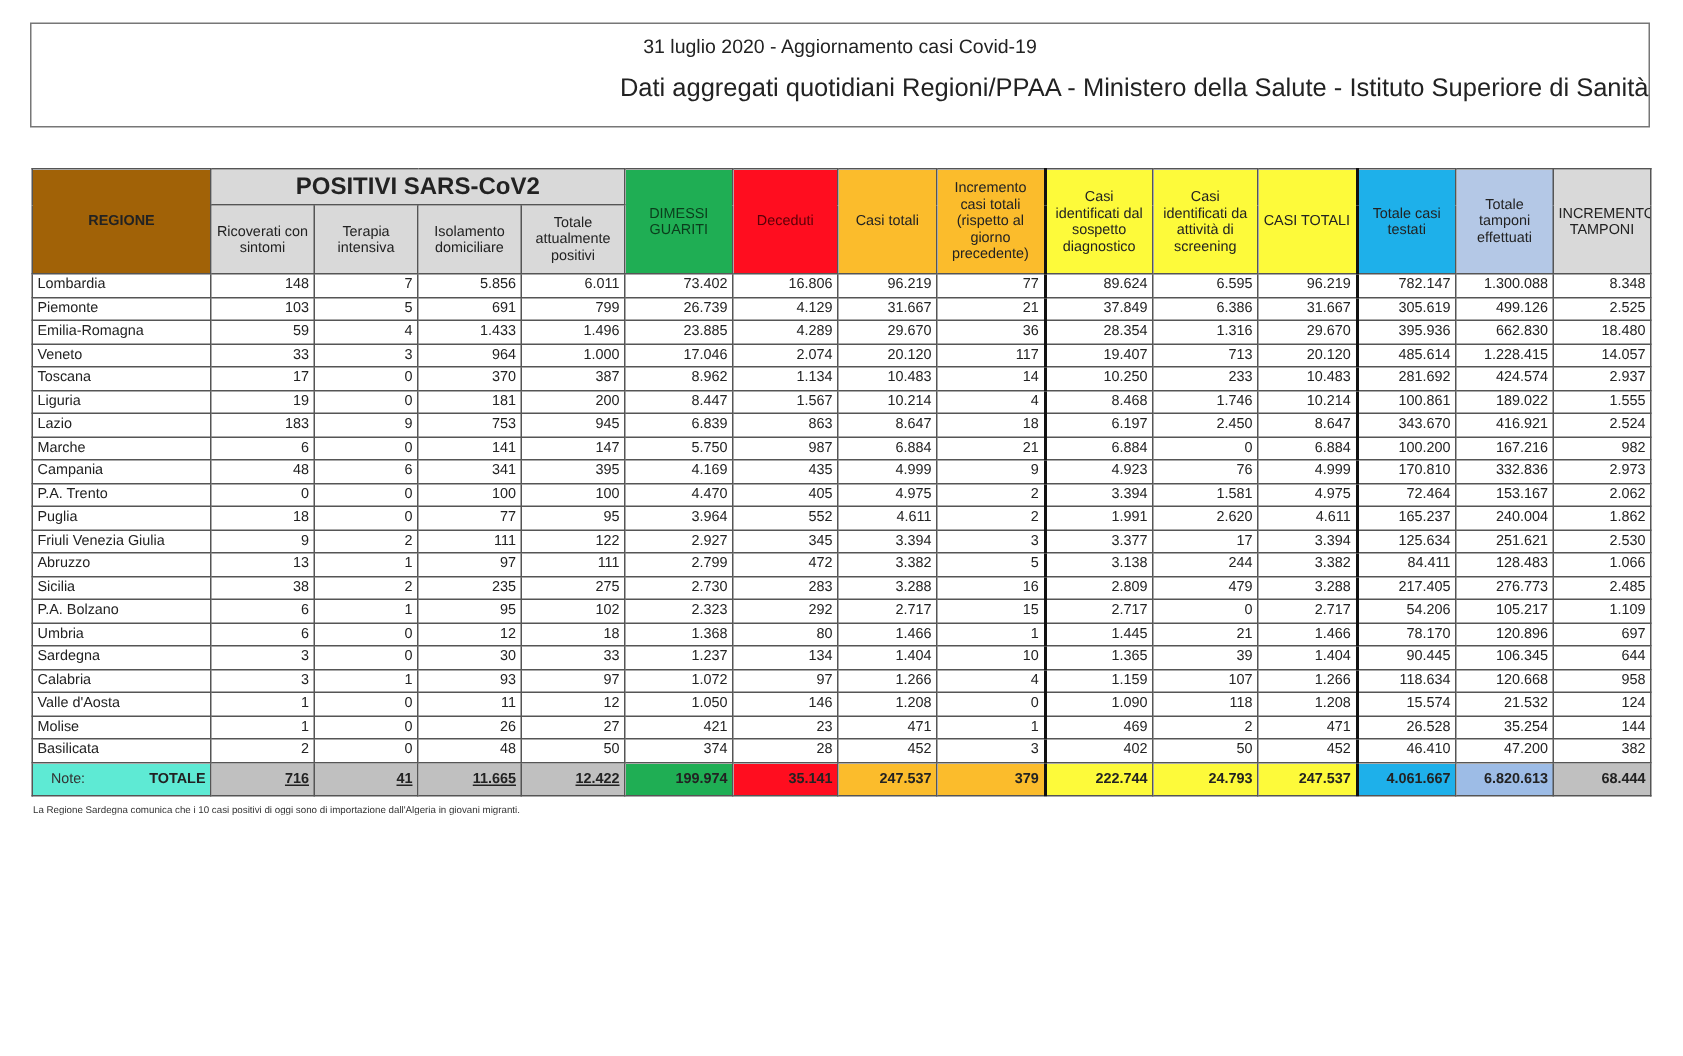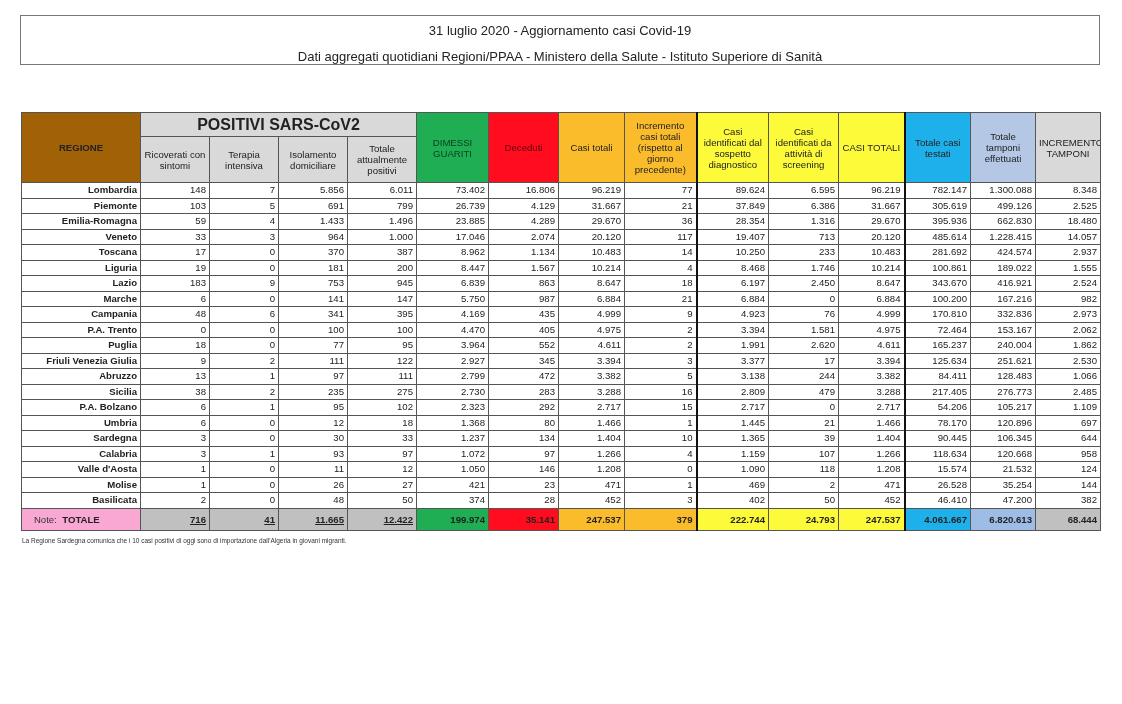--- a/index.html
+++ b/index.html
@@ -1,41 +1,41 @@
 <!DOCTYPE html>
 <html><head>
 <meta charset="utf-8">
 <style>
   html, body { margin: 0; padding: 0; background: #ffffff; }
   body { width: 1122px; height: 704px; position: relative; overflow: hidden;
          font-family: "Liberation Sans", "DejaVu Sans", sans-serif; color: #222; }
-  .title-box { position: absolute; left: 20px; top: 15px; width: 1080px; height: 50px;
+  .title-box { position: absolute; left: 20px; top: 15px; width: 1080px; height: 70px;
                border: 1px solid #777; box-sizing: border-box; text-align: center; }
   .title-box .t1 { position: absolute; top: 7px; left: 0; right: 0; font-size: 13px; }
-  .title-box .t2 { position: absolute; top: 33px; left: 0; right: 0; font-size: 13px; }
+  .title-box .t2 { position: absolute; top: 33px; left: 0; right: 0; font-size: 17px; text-align: right; }
 
   table.covid { position: absolute; left: 21px; top: 112px; border-collapse: collapse;
                 table-layout: fixed; width: 1079px; font-size: 9.6px; }
   table.covid th, table.covid td { border: 1px solid #555; padding: 0 3px; overflow: hidden; white-space: nowrap; }
   table.covid th { font-weight: normal; text-align: center; white-space: normal; line-height: 11px; }
   table.covid td { height: 14.5px; line-height: 14.5px; text-align: right; }
-  table.covid td.name { text-align: right; font-weight: bold; }
+  table.covid td.name { text-align: left; }
   th.regione { background: #a16207; font-weight: bold !important; }
   th.grp { background: #d9d9d9; font-weight: bold !important; font-size: 16px; height: 23px; }
   th.sub { background: #d9d9d9; height: 45px; }
   th.green { background: #1fae54; color: #0b3d1c; }
   th.red { background: #ff0d1f; color: #5a0008; }
   th.orange { background: #fbbc2c; }
   th.yellow { background: #fdfa3a; }
   th.blue { background: #1eb0ea; }
   th.lblue { background: #b4c8e6; }
   th.grey { background: #d9d9d9; }
   .thick-l { border-left: 2px solid #111 !important; }
   tr.total td { font-weight: bold; height: 21px; line-height: 21px; }
-  tr.total td.lbl { background: #f9a8d4; text-align: center; }
+  tr.total td.lbl { background: #5eead4; }
   tr.total td.g { background: #c0c0c0; text-decoration: underline; }
   tr.total td.green { background: #1fae54; }
   tr.total td.red { background: #ff0d1f; }
   tr.total td.orange { background: #fbbc2c; }
   tr.total td.yellow { background: #fdfa3a; }
   tr.total td.blue { background: #1eb0ea; }
   tr.total td.lblue { background: #9dbce6; }
   tr.total td.grey { background: #c0c0c0; }
 
   .notes-label { position: absolute; left: 22px; top: 514px; font-size: 9.5px; color: #333; margin-left: 12px; }

